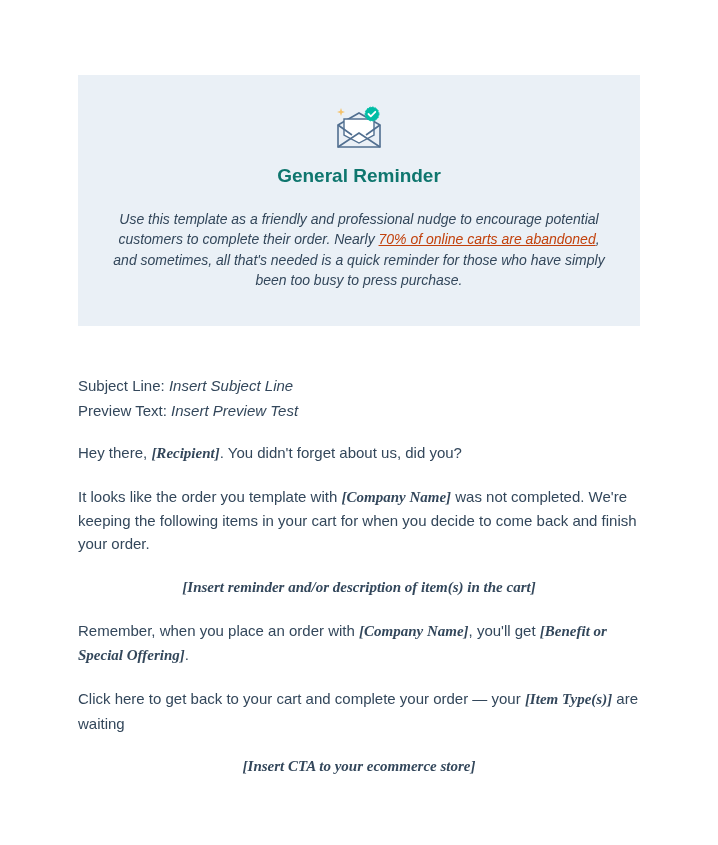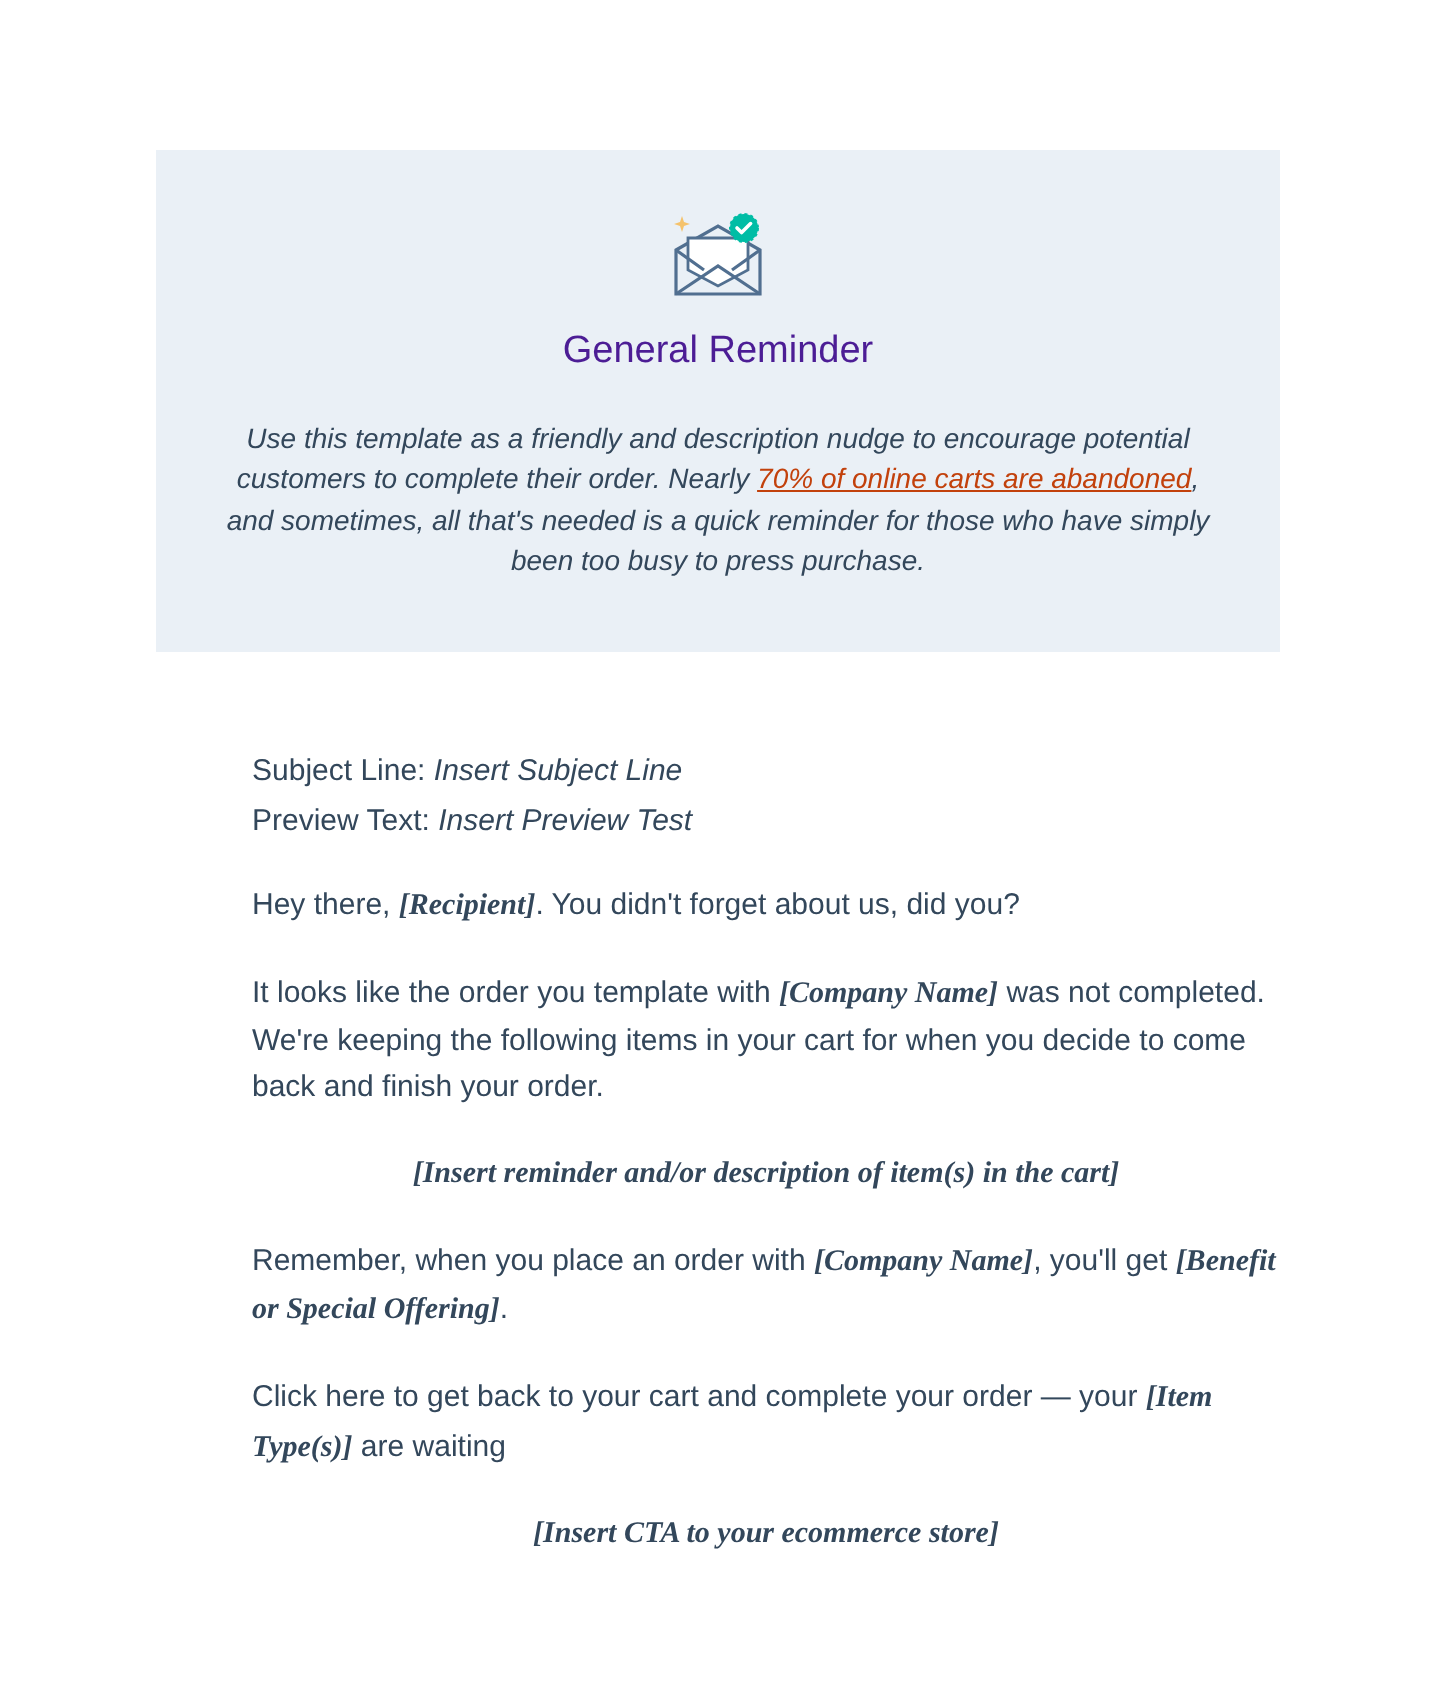--- a/index.html
+++ b/index.html
@@ -22,42 +22,42 @@
     color: #33475b;
     margin-bottom: 18px;
   }
   .icon-wrap {
     display: flex;
     justify-content: center;
     margin-bottom: 12px;
   }
   .subtitle {
     font-size: 19px;
-    font-weight: 400;
-    color: #4c1d95;
+    font-weight: 700;
+    color: #0f766e;
     margin-bottom: 22px;
   }
   .intro {
     font-size: 14px;
     font-style: italic;
     color: #33475b;
     line-height: 1.45;
     padding: 0 2px;
   }
   .intro a {
     color: #c2410c;
     text-decoration: underline;
   }
   .body-content {
     padding-top: 48px;
     font-size: 15px;
     color: #33475b;
     line-height: 1.55;
   }
-  .body-content p { margin-bottom: 20px; margin-left: 48px; }
+  .body-content p { margin-bottom: 20px; }
   .body-content .meta { margin-bottom: 2px; }
   .body-content .meta + .meta { margin-bottom: 18px; }
   .italic { font-style: italic; }
   .bold-italic { font-style: italic; font-weight: 600; font-family: Liberation Serif, serif; }
   .center { text-align: center; }
 </style>
 </head>
 <body>
 
 <div class="header-box">
@@ -74,21 +74,21 @@
       <path d="M6 42 L27 28 L48 42" fill="none" stroke="#516f90" stroke-width="1.6"></path>
       <path d="M6 20 L20 30 M48 20 L34 30" fill="none" stroke="#516f90" stroke-width="1.6"></path>
 
       <circle cx="40" cy="9" r="7" fill="#00bda5"></circle>
       <circle cx="40" cy="9" r="7" fill="none" stroke="#00bda5" stroke-width="1" stroke-dasharray="1.5 1.5"></circle>
       <path d="M36.5 9 l2.3 2.3 l4.5 -4.5" fill="none" stroke="#ffffff" stroke-width="1.8" stroke-linecap="round" stroke-linejoin="round"></path>
     </svg>
   </div>
   <div class="subtitle">General Reminder</div>
   <p class="intro">
-    <span>Use this template as a friendly and description nudge to encourage potential customers to complete their order. Nearly </span><a href="#">70% of online carts are abandoned</a><span>, and sometimes, all that's needed is a quick reminder for those who have simply been too busy to press purchase.</span>
+    <span>Use this template as a friendly and professional nudge to encourage potential customers to complete their order. Nearly </span><a href="#">70% of online carts are abandoned</a><span>, and sometimes, all that's needed is a quick reminder for those who have simply been too busy to press purchase.</span>
   </p>
 </div>
 
 <div class="body-content">
   <p class="meta">
     <span>Subject Line: </span><span class="italic">Insert Subject Line</span>
   </p>
   <p class="meta">
     <span>Preview Text: </span><span class="italic">Insert Preview Test</span>
   </p>

